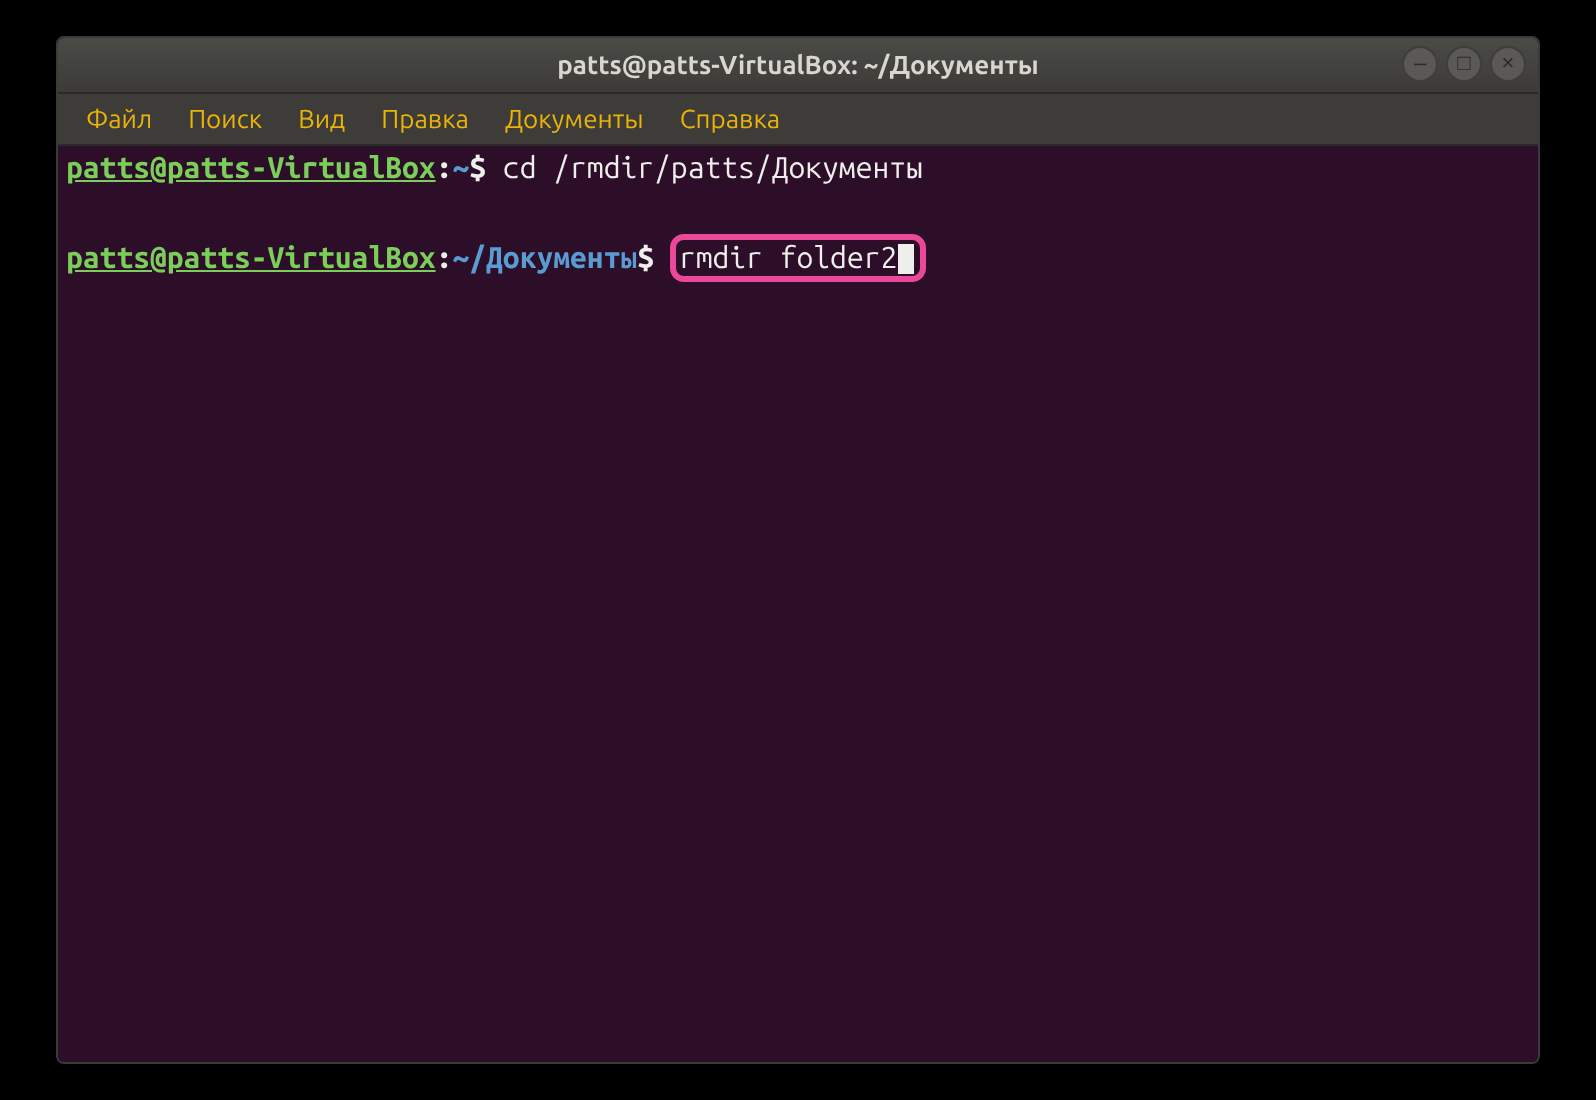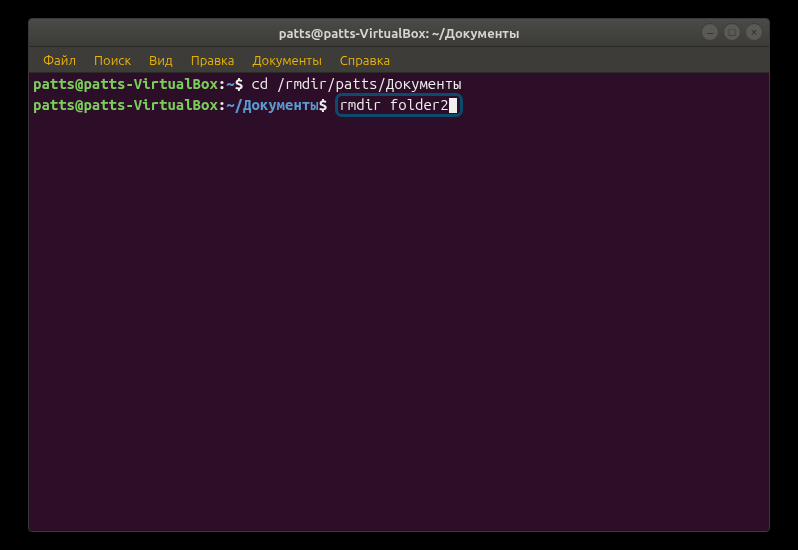--- a/index.html
+++ b/index.html
@@ -76,30 +76,31 @@
   .terminal-body {
     flex: 1;
     background: #2d0e28;
     padding: 2px 4px;
     font-size: 15px;
     line-height: 18px;
     color: #eeeeec;
     font-family: "Ubuntu Mono", "DejaVu Sans Mono", monospace;
   }
   .line { white-space: pre; }
-  .user { color: #7cce5b; font-weight: bold; }
+  .user { color: #7cce5b; font-weight: bold; text-decoration: underline; }
   .colon { color: #eeeeec; font-weight: bold; }
   .path { color: #5a9bd4; font-weight: bold; }
   .dollar { color: #eeeeec; font-weight: bold; }
   .cmd { color: #eeeeec; }
   .highlight {
-    border: 3px solid #0c4a6e;
+    border: 3px solid #ec4899;
     border-radius: 7px;
     padding: 0 3px 0 1px;
     display: inline-block;
+    margin-top: 24px;
   }
   .cursor {
     display: inline-block;
     width: 8px;
     height: 15px;
     background: #eeeeec;
     vertical-align: text-bottom;
     margin-left: 0px;
   }
 </style>

